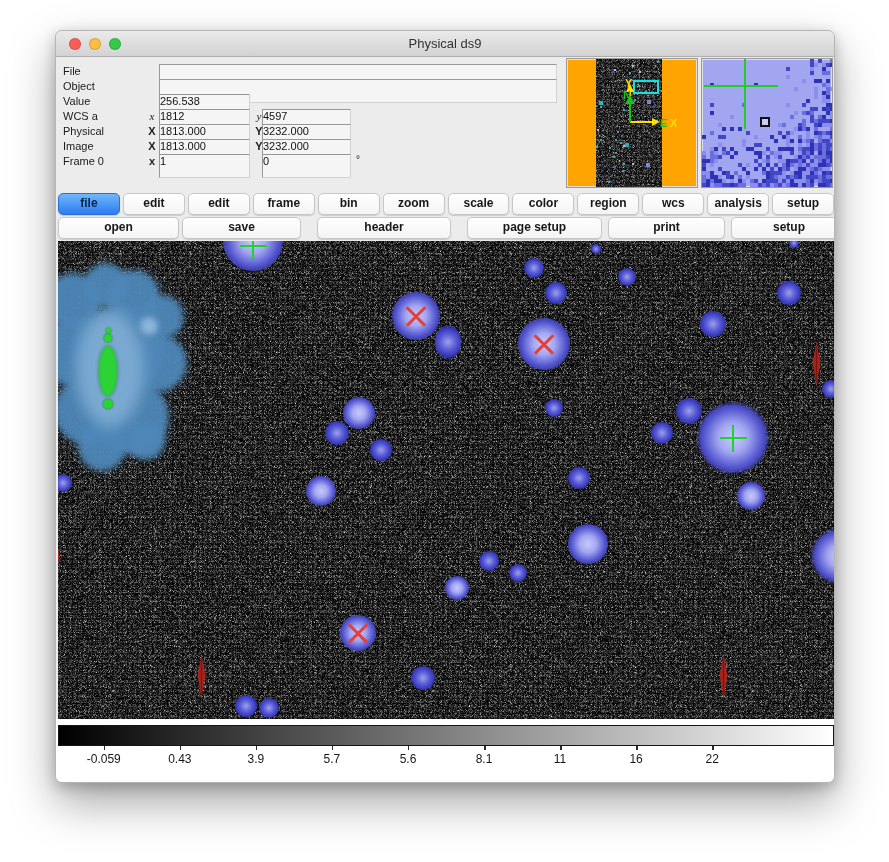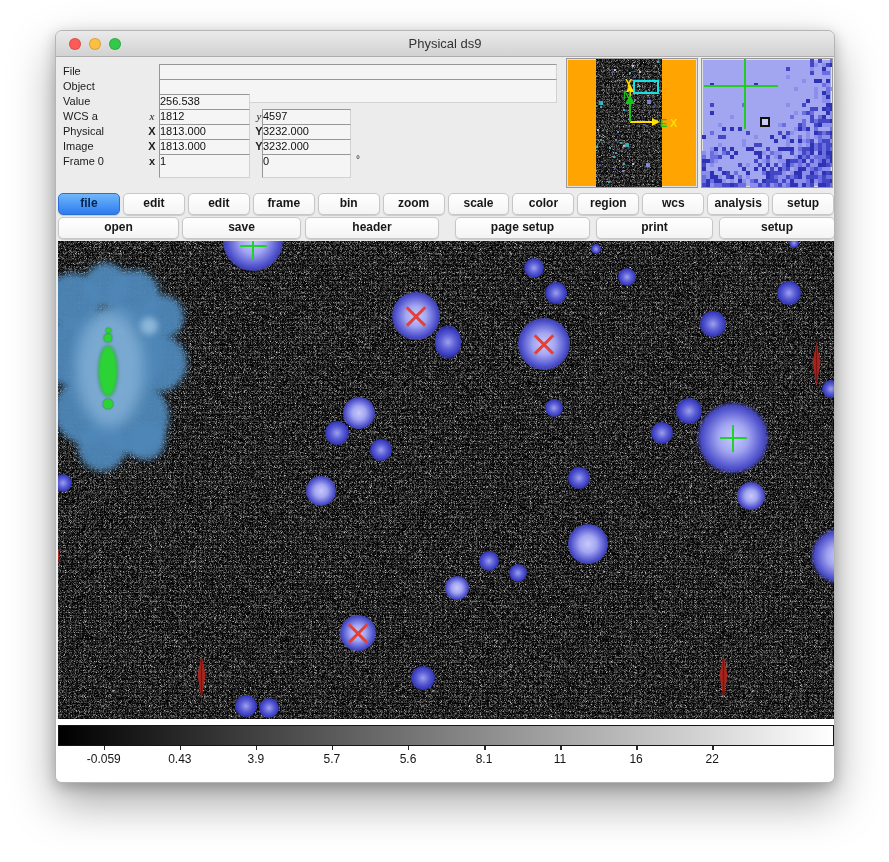--- a/index.html
+++ b/index.html
@@ -612,21 +612,21 @@
       <div class="btn">scale</div>
       <div class="btn">color</div>
       <div class="btn">region</div>
       <div class="btn">wcs</div>
       <div class="btn">analysis</div>
       <div class="btn">setup</div>
     </div>
   <div class="menurow" id="menurow2">
       <div class="btn" style="flex: 0 0 auto; width: 121px;">open</div>
       <div class="btn" style="flex: 0 0 auto; width: 119px; margin-left: 3px;">save</div>
-      <div class="btn" style="flex: 0 0 auto; width: 134px; margin-left: 4px;">header</div>
+      <div class="btn" style="flex: 0 0 auto; width: 134px; margin-left: 16px;">header</div>
       <div class="btn" style="flex: 0 0 auto; width: 135px; margin-left: 16px;">page setup</div>
       <div class="btn" style="flex: 0 0 auto; width: 117px; margin-left: 6px;">print</div>
       <div class="btn" style="flex: 0 0 auto; width: 116px; margin-left: 6px;">setup</div>
     </div>
 
   <div class="image-area">
     <svg class="noise-svg" width="776" height="478">
       <defs>
         <filter id="tvnoise" x="0" y="0" width="100%" height="100%">
           <feTurbulence type="turbulence" baseFrequency="0.8" numOctaves="2" seed="7" stitchTiles="stitch"></feTurbulence>

